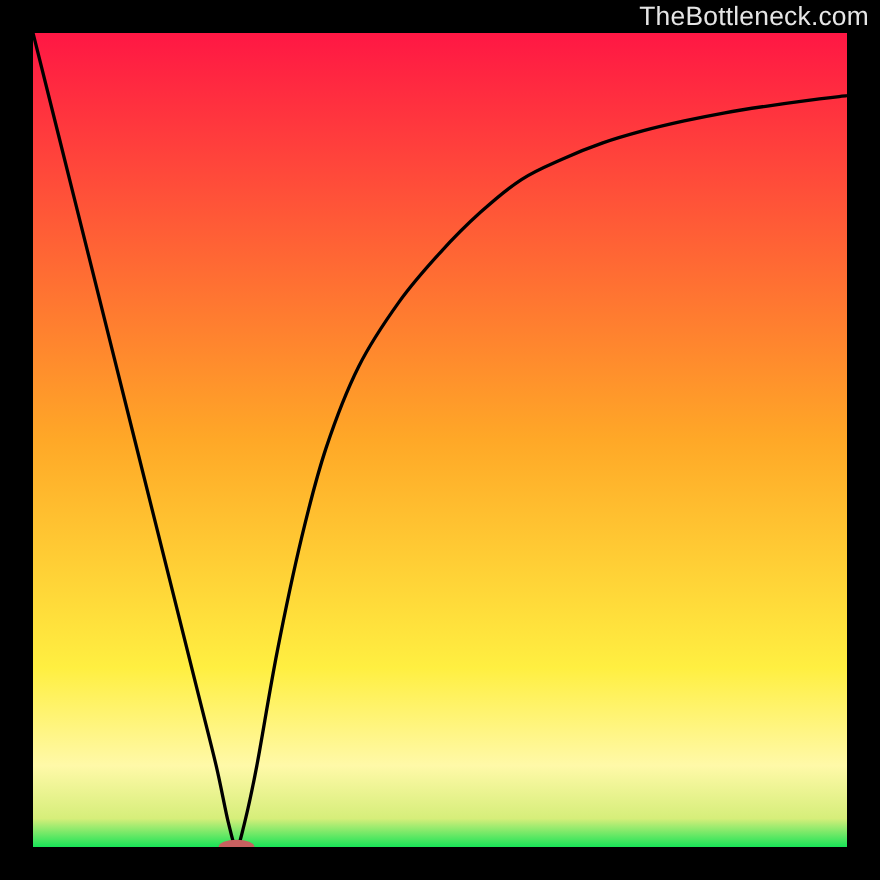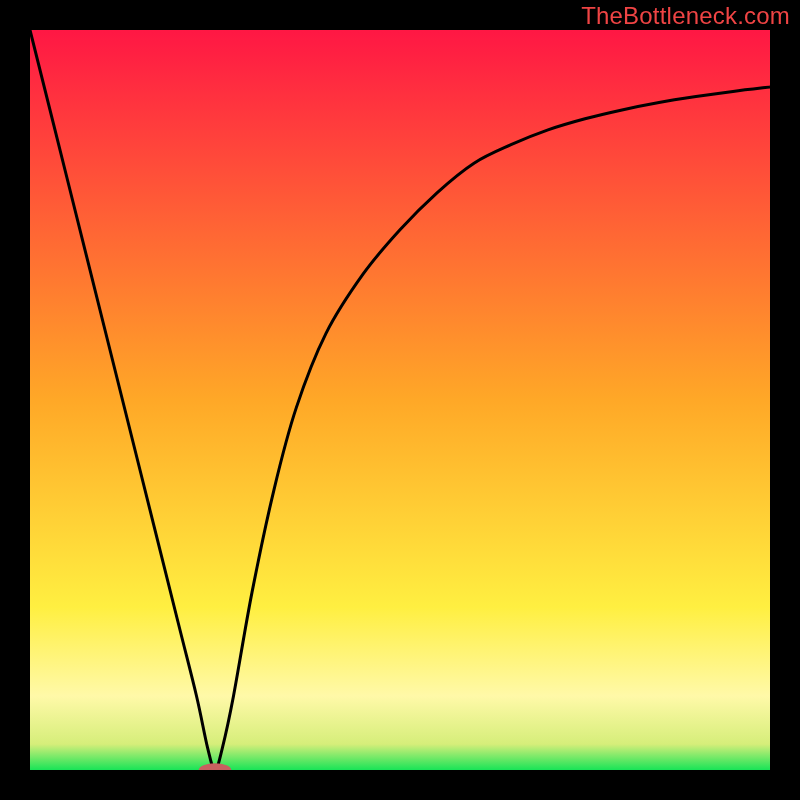--- a/index.html
+++ b/index.html
@@ -14,21 +14,21 @@
   .frame {
     position: relative;
     width: 800px;
     height: 800px;
     background: #000;
   }
   .attribution {
     position: absolute;
     top: 2px;
     right: 10px;
-    color: #ef4444;
+    color: #e5e5e5;
     font-size: 24px;
     font-weight: 500;
     letter-spacing: 0.2px;
   }
   svg {
     position: absolute;
     left: 30px;
     top: 30px;
     width: 740px;
     height: 740px;

